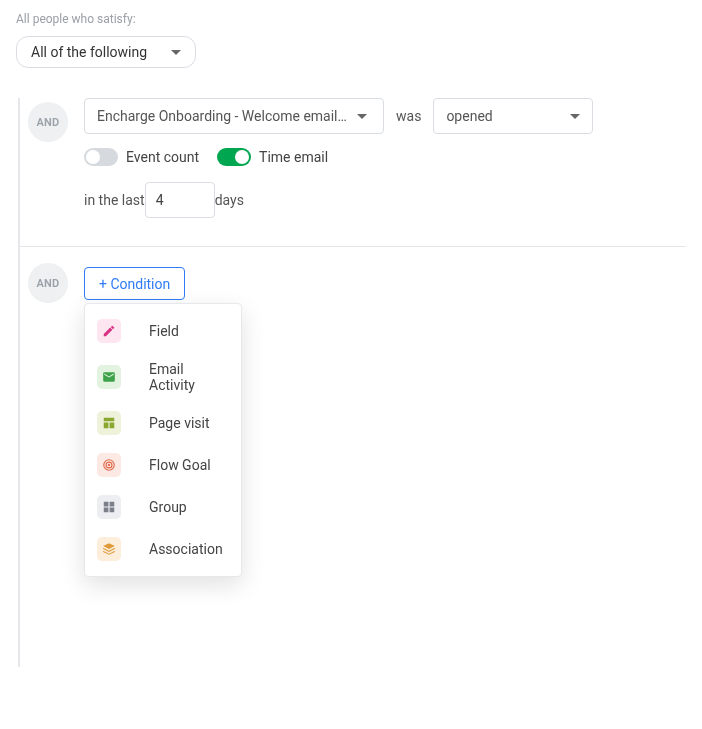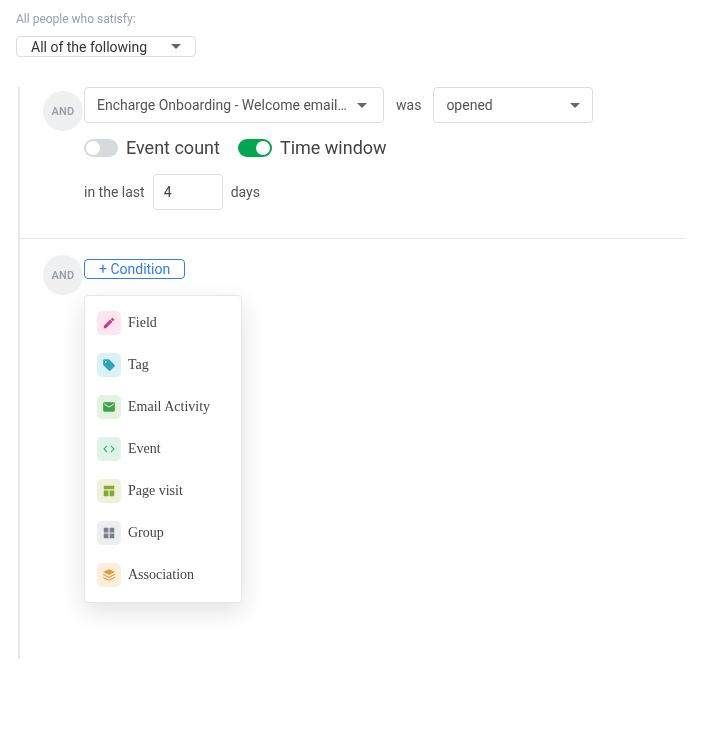--- a/index.html
+++ b/index.html
@@ -17,24 +17,24 @@
     padding: 12px 16px 20px 16px;
   }
   .header-label {
     color: #9aa0a6;
     font-size: 12px;
     margin-bottom: 10px;
   }
   .top-select {
     display: inline-flex;
     align-items: center;
-    height: 21px;
+    height: 32px;
     padding: 0 14px;
     border: 1px solid #d9dde2;
-    border-radius: 4px;
+    border-radius: 12px;
     background: #fff;
     color: #333;
     cursor: pointer;
   }
   .top-select .label { margin-right: 24px; }
   .caret-down-icon {
     width: 0; height: 0;
     border-left: 5px solid transparent;
     border-right: 5px solid transparent;
     border-top: 5px solid #666;
@@ -49,21 +49,21 @@
   .rule-row {
     position: relative;
     padding-left: 64px;
     padding-bottom: 28px;
   }
   .rule-row.divider {
     border-bottom: 1px solid #e5e7ea;
   }
   .and-badge {
     position: absolute;
-    left: 23px;
+    left: 8px;
     top: 4px;
     width: 40px; height: 40px;
     border-radius: 50%;
     background: #eef0f2;
     color: #9aa1a8;
     font-size: 11px;
     font-weight: 600;
     display: flex;
     align-items: center;
     justify-content: center;
@@ -118,26 +118,25 @@
     position: absolute;
     top: 2px;
     width: 14px; height: 14px;
     border-radius: 50%;
     background: #fff;
   }
   .toggle-off { background: #d6d9dd; }
   .toggle-off .knob { left: 2px; }
   .toggle-on { background: #00a650; }
   .toggle-on .knob { right: 2px; }
-  .toggle-label { color: #444; font-size: 18px; text-align: right; }
+  .toggle-label { color: #444; font-size: 14px; text-align: right; }
 
   .time-window-line {
     display: flex;
     align-items: center;
-    gap: 8px;
     margin-top: 16px;
     color: #555;
   }
   .num-input {
     width: 70px;
     height: 36px;
     border: 1px solid #d9dde2;
     border-radius: 4px;
     text-align: left;
     padding: 0 10px;
@@ -149,21 +148,21 @@
   .add-row {
     position: relative;
     padding-left: 64px;
     padding-top: 20px;
     min-height: 420px;
   }
   .add-row .and-badge { top: 16px; }
   .add-btn {
     display: inline-flex;
     align-items: center;
-    height: 20px;
+    height: 33px;
     padding: 0 14px;
     border: 1px solid #2f7cf6;
     border-radius: 4px;
     background: #fff;
     color: #2f7cf6;
     font-size: 14px;
     cursor: pointer;
   }
 
   .dropdown-menu {
@@ -173,26 +172,25 @@
     width: 158px;
     background: #fff;
     border: 1px solid #e6e8eb;
     border-radius: 4px;
     box-shadow: 0 8px 24px rgba(0,0,0,0.12);
     padding: 6px 0;
   }
   .menu-item {
     display: flex;
     align-items: center;
-    gap: 7px;
+    gap: 28px;
     padding: 9px 12px;
     cursor: pointer;
     color: #444;
     font-size: 14px;
-    font-family: Liberation Serif, serif;
   }
   .mi-icon {
     width: 24px; height: 24px;
     border-radius: 5px;
     display: flex;
     align-items: center;
     justify-content: center;
     flex-shrink: 0;
   }
   
@@ -239,21 +237,21 @@
         <div class="toggle">
           <div class="toggle-track toggle-off">
             <div class="knob"></div>
           </div>
           <span class="toggle-label">Event count</span>
         </div>
         <div class="toggle">
           <div class="toggle-track toggle-on">
             <div class="knob"></div>
           </div>
-          <span class="toggle-label">Time window</span>
+          <span class="toggle-label">Time email</span>
         </div>
       </div>
 
       <div class="time-window-line">
         <span>in the last</span>
         <input class="num-input" value="4" style="">
         <span>days</span>
       </div>
     </div>
 
@@ -264,50 +262,42 @@
       <div class="dropdown-menu" id="condition-menu">
           <div class="menu-item">
             <span class="mi-icon bg-field">
               <svg>
                 <use href="#pencil-icon"></use>
               </svg>
             </span>
             <span>Field</span>
           </div>
           <div class="menu-item">
-            <span class="mi-icon bg-tag">
-              <svg>
-                <use href="#tag-icon"></use>
-              </svg>
-            </span>
-            <span>Tag</span>
-          </div>
-          <div class="menu-item">
             <span class="mi-icon bg-email">
               <svg>
                 <use href="#mail-icon"></use>
               </svg>
             </span>
             <span>Email Activity</span>
           </div>
           <div class="menu-item">
-            <span class="mi-icon bg-event">
-              <svg>
-                <use href="#code-icon"></use>
-              </svg>
-            </span>
-            <span>Event</span>
-          </div>
-          <div class="menu-item">
             <span class="mi-icon bg-page">
               <svg>
                 <use href="#layout-icon"></use>
               </svg>
             </span>
             <span>Page visit</span>
+          </div>
+          <div class="menu-item">
+            <span class="mi-icon bg-goal">
+              <svg>
+                <use href="#target-icon"></use>
+              </svg>
+            </span>
+            <span>Flow Goal</span>
           </div>
           <div class="menu-item">
             <span class="mi-icon bg-group">
               <svg>
                 <use href="#group-icon"></use>
               </svg>
             </span>
             <span>Group</span>
           </div>
           <div class="menu-item">

